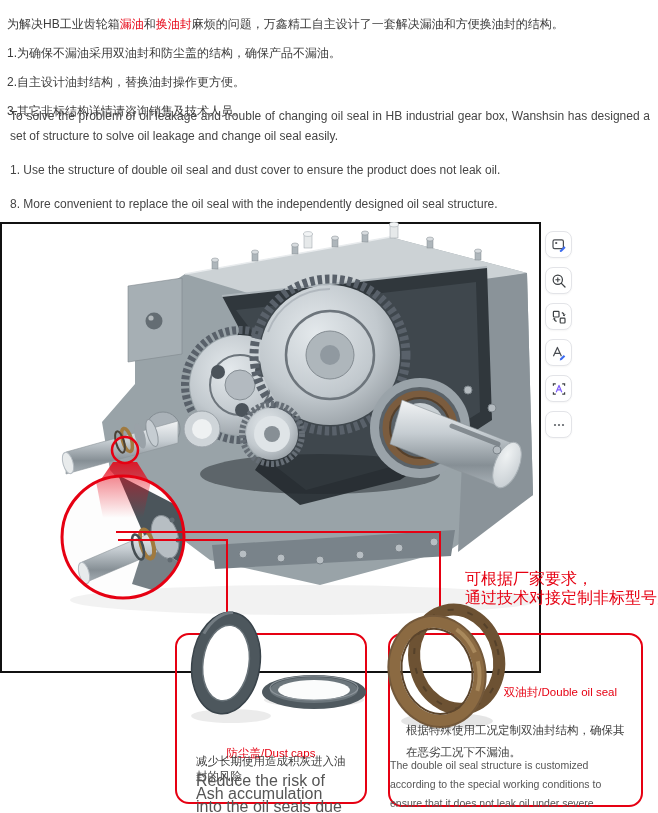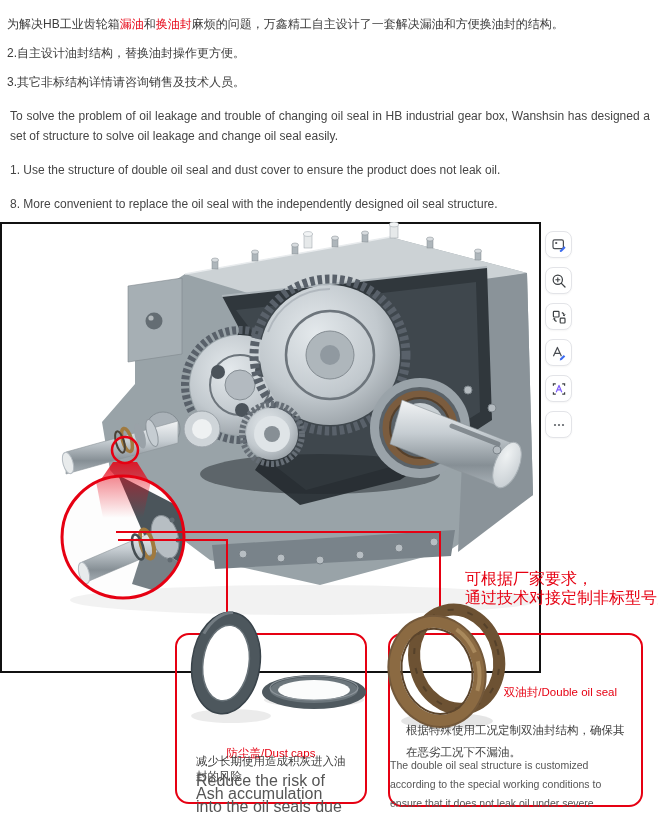--- a/index.html
+++ b/index.html
@@ -35,20 +35,21 @@
   #box-double .zh{position:absolute;left:16px;right:14px;top:84px;font-size:11.5px;line-height:22px;color:#3f3f3f;}
   #box-double .en{position:absolute;left:0;right:12px;top:121px;font-size:10.5px;line-height:19px;color:#555;}
   .zh-line{white-space:nowrap;}
 </style>
 </head>
 <body>
 <div id="page">
 
   <div id="zh-block">
     <div class="zh-line"><span>为解决HB工业齿轮箱</span><span class="red-word">漏油</span><span>和</span><span class="red-word">换油封</span><span>麻烦的问题，万鑫精工自主设计了一套解决漏油和方便换油封的结构。</span></div>
+    <div class="zh-line">1.为确保不漏油采用双油封和防尘盖的结构，确保产品不漏油。</div>
     <div class="zh-line">2.自主设计油封结构，替换油封操作更方便。</div>
     <div class="zh-line">3.其它非标结构详情请咨询销售及技术人员。</div>
   </div>
 
   <div id="en-block">
     <div id="en-intro">To solve the problem of oil leakage and trouble of changing oil seal in HB industrial gear box, Wanshsin has designed a set of structure to solve oil leakage and change oil seal easily.</div>
     <div class="en-item">1. Use the structure of double oil seal and dust cover to ensure the product does not leak oil.</div>
     <div class="en-item">8. More convenient to replace the oil seal with the independently designed oil seal structure.</div>
   </div>
 

